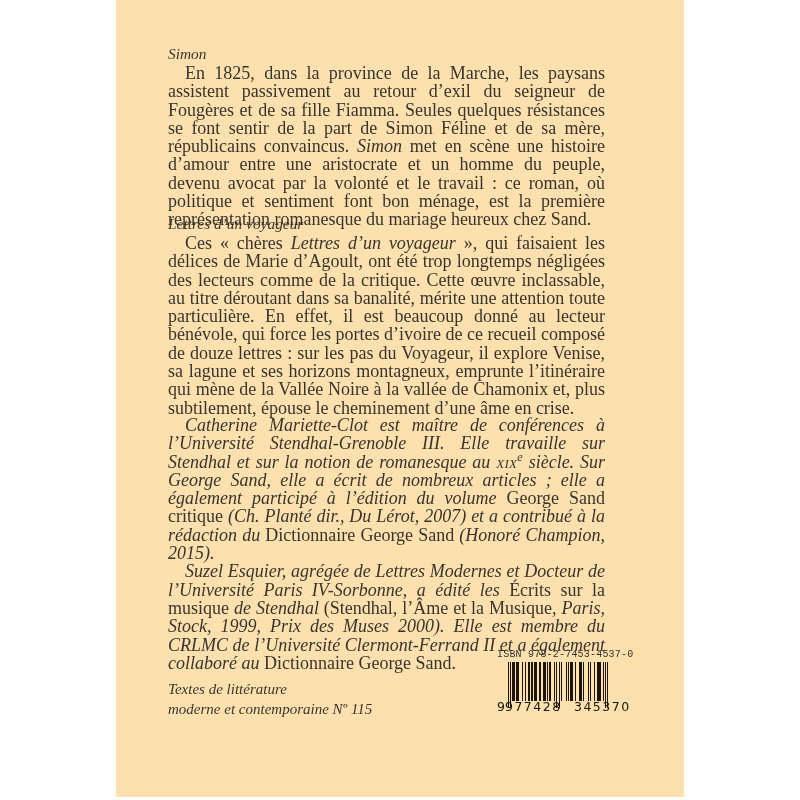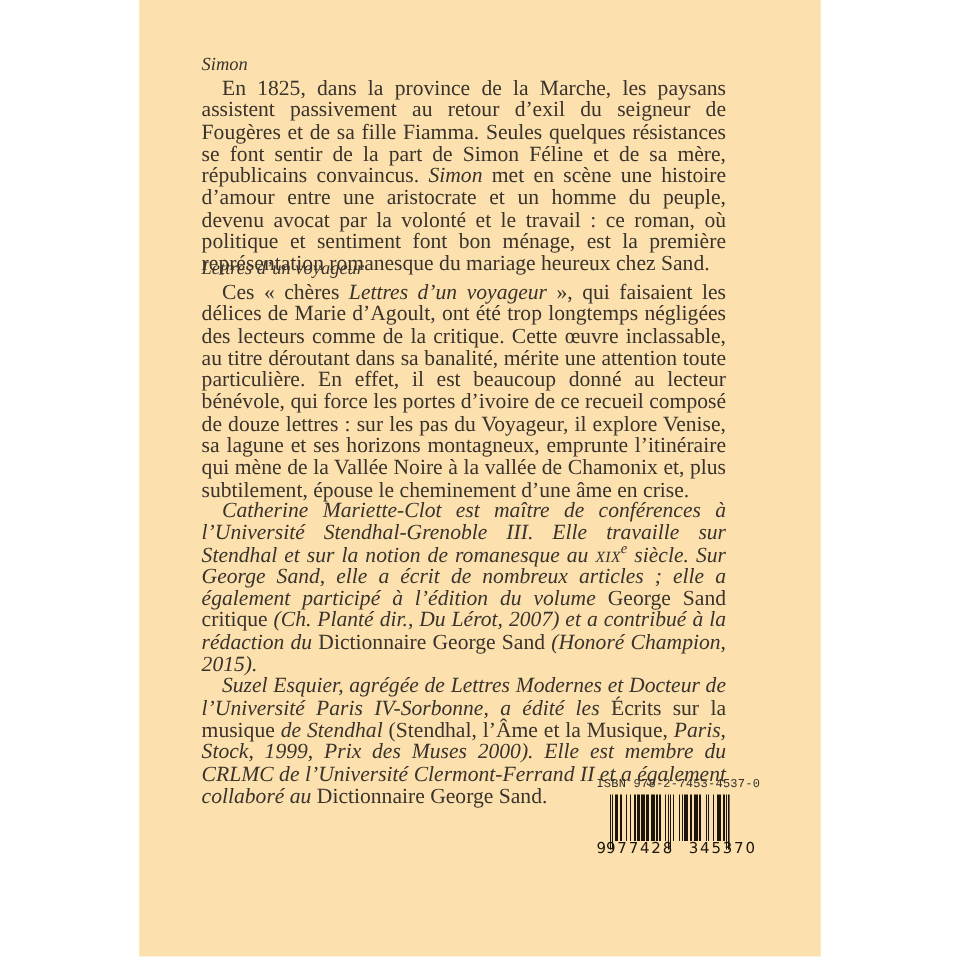--- a/index.html
+++ b/index.html
@@ -68,20 +68,24 @@
 
     <div class="block b-lettres-h heading">Lettres d’un voyageur</div>
 
     <p class="block b-lettres-p para"><span class="ro">Ces « chères </span><span class="it">Lettres d’un voyageur</span><span class="ro"> », qui faisaient les délices de Marie d’Agoult, ont été trop longtemps négligées des lecteurs comme de la critique. Cette œuvre inclassable, au titre déroutant dans sa banalité, mérite une attention toute particulière. En effet, il est beaucoup donné au lecteur bénévole, qui force les portes d’ivoire de ce recueil composé de douze lettres : sur les pas du Voyageur, il explore Venise, sa lagune et ses horizons montagneux, emprunte l’itinéraire qui mène de la Vallée Noire à la vallée de Chamonix et, plus subtilement, épouse le cheminement d’une âme en crise.</span></p>
 
     <div class="block b-bio">
       <p class="para bio-para"><span class="it">Catherine Mariette-Clot est maître de conférences à l’Université Stendhal-Grenoble III. Elle travaille sur Stendhal et sur la notion de romanesque au </span><span class="it sc">xix</span><span class="it sup">e</span><span class="it"> siècle. Sur George Sand, elle a écrit de nombreux articles ; elle a également participé à l’édition du volume </span><span class="ro">George Sand critique </span><span class="it">(Ch. Planté dir., Du Lérot, 2007)</span><span class="it"> et a contribué à la rédaction du </span><span class="ro">Dictionnaire George Sand </span><span class="it">(Honoré Champion, 2015).</span></p>
       <p class="para bio-para"><span class="it">Suzel Esquier, agrégée de Lettres Modernes et Docteur de l’Université Paris IV-Sorbonne, a édité les </span><span class="ro">Écrits sur la musique </span><span class="it">de Stendhal </span><span class="ro">(Stendhal, l’Âme et la Musique, </span><span class="it">Paris, Stock, 1999, Prix des Muses 2000). Elle est membre du CRLMC de l’Université Clermont-Ferrand II et a également collaboré au </span><span class="ro">Dictionnaire George Sand.</span></p>
     </div>
 
+    <div class="collection">
+      <div>Textes de littérature</div>
+      <div>moderne et contemporaine Nº 115</div>
+    </div>
 
     <div class="isbn-block">
       <div class="isbn-label">ISBN  978-2-7453-4537-0</div>
       <div class="barcode">
         <svg id="barcode-svg" viewBox="0 0 95 46" width="100" height="46" preserveAspectRatio="none">
             <rect x="0" y="0" width="1" height="46"></rect>
             <rect x="2" y="0" width="1" height="46"></rect>
             <rect x="4" y="0" width="3" height="39"></rect>
             <rect x="8" y="0" width="2" height="39"></rect>
             <rect x="13" y="0" width="1" height="39"></rect>

